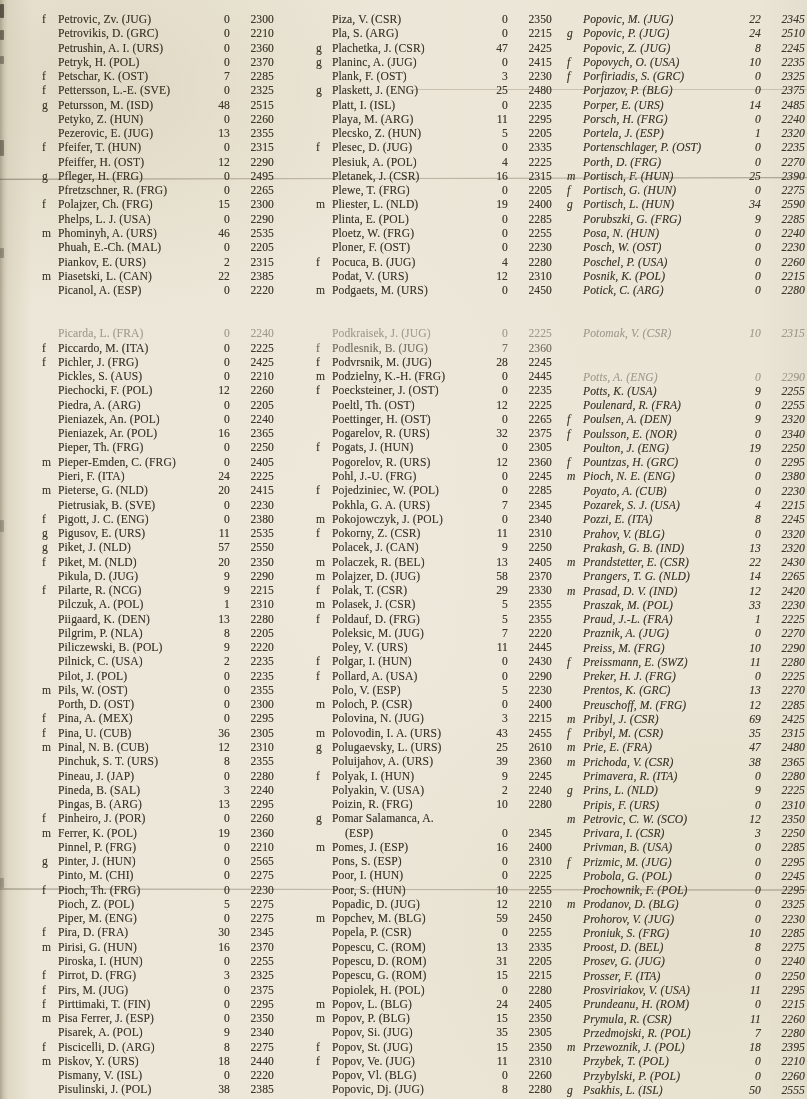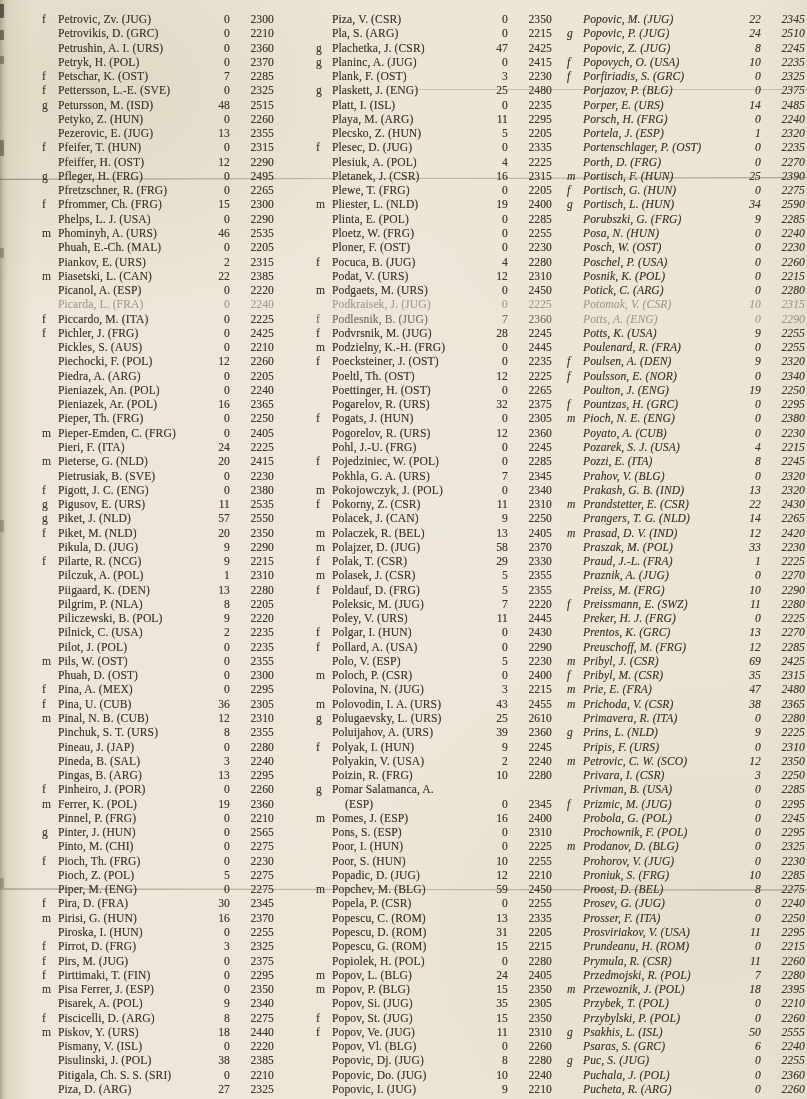--- a/index.html
+++ b/index.html
@@ -44,21 +44,21 @@
     height: 14.28px; line-height: 14.28px;
     font-size: 11.6px;
     letter-spacing: .1px;
     text-shadow: 0 0 .5px rgba(60,54,43,.45);
   }
   .pfx { }
   .nm  { white-space: nowrap; overflow: hidden; }
   .nm.cont { padding-left: 13px; }
   .gm  { text-align: right; }
   .rt  { text-align: right; }
-  .fade1 { opacity: .42; }
+  .fade1 { opacity: .42; margin-top: 29px; }
   .fade2 { opacity: .68; }
 </style>
 </head>
 <body>
 
 <div class="page">
   <div class="binding"></div>
   <div class="bmark" style="top:4px;height:14px;opacity:.75"></div>
   <div class="bmark" style="top:30px;height:10px;opacity:.60"></div>
   <div class="bmark" style="top:56px;height:8px;opacity:.45"></div>
@@ -145,21 +145,21 @@
         <span class="rt">2495</span>
       </div>
       <div class="row">
         <span class="pfx"></span>
         <span class="nm">Pfretzschner, R. (FRG)</span>
         <span class="gm">0</span>
         <span class="rt">2265</span>
       </div>
       <div class="row">
         <span class="pfx">f</span>
-        <span class="nm">Pfrommer, Ch. (FRG)</span>
+        <span class="nm">Polajzer, Ch. (FRG)</span>
         <span class="gm">15</span>
         <span class="rt">2300</span>
       </div>
       <div class="row">
         <span class="pfx"></span>
         <span class="nm">Phelps, L. J. (USA)</span>
         <span class="gm">0</span>
         <span class="rt">2290</span>
       </div>
       <div class="row">
@@ -343,21 +343,21 @@
         <span class="rt">2235</span>
       </div>
       <div class="row">
         <span class="pfx">m</span>
         <span class="nm">Pils, W. (OST)</span>
         <span class="gm">0</span>
         <span class="rt">2355</span>
       </div>
       <div class="row">
         <span class="pfx"></span>
-        <span class="nm">Phuah, D. (OST)</span>
+        <span class="nm">Porth, D. (OST)</span>
         <span class="gm">0</span>
         <span class="rt">2300</span>
       </div>
       <div class="row">
         <span class="pfx">f</span>
         <span class="nm">Pina, A. (MEX)</span>
         <span class="gm">0</span>
         <span class="rt">2295</span>
       </div>
       <div class="row">

